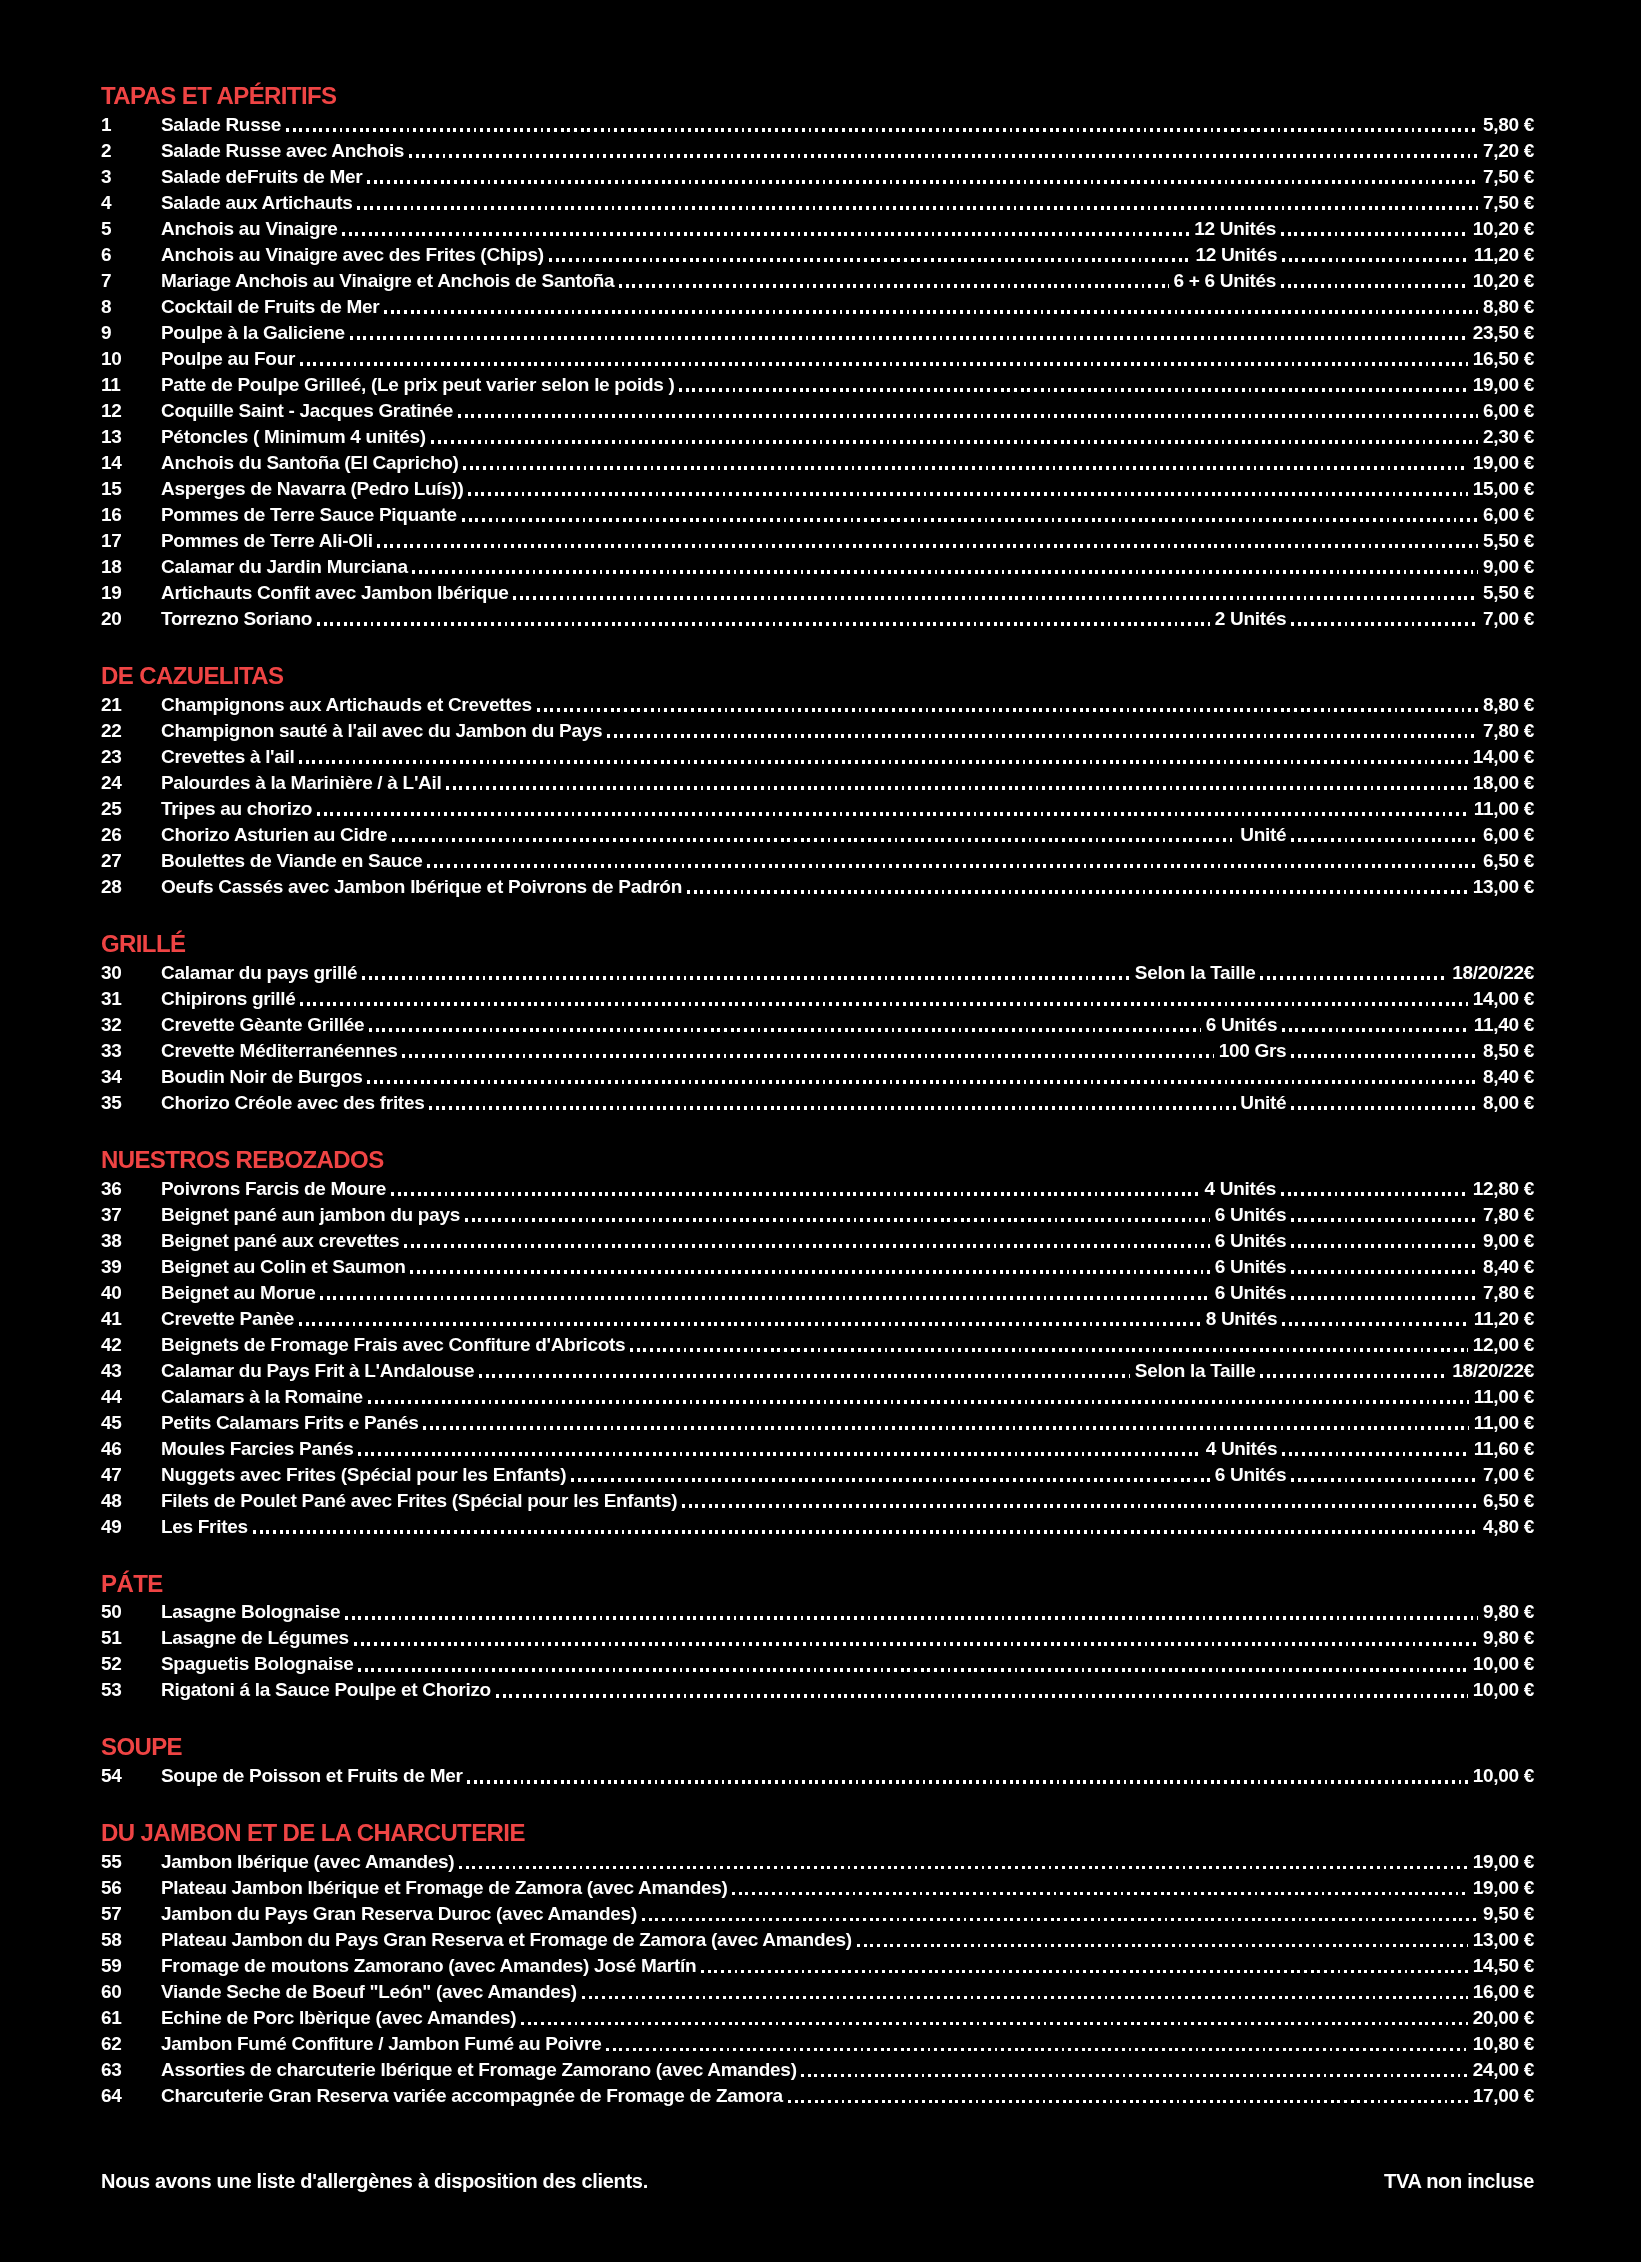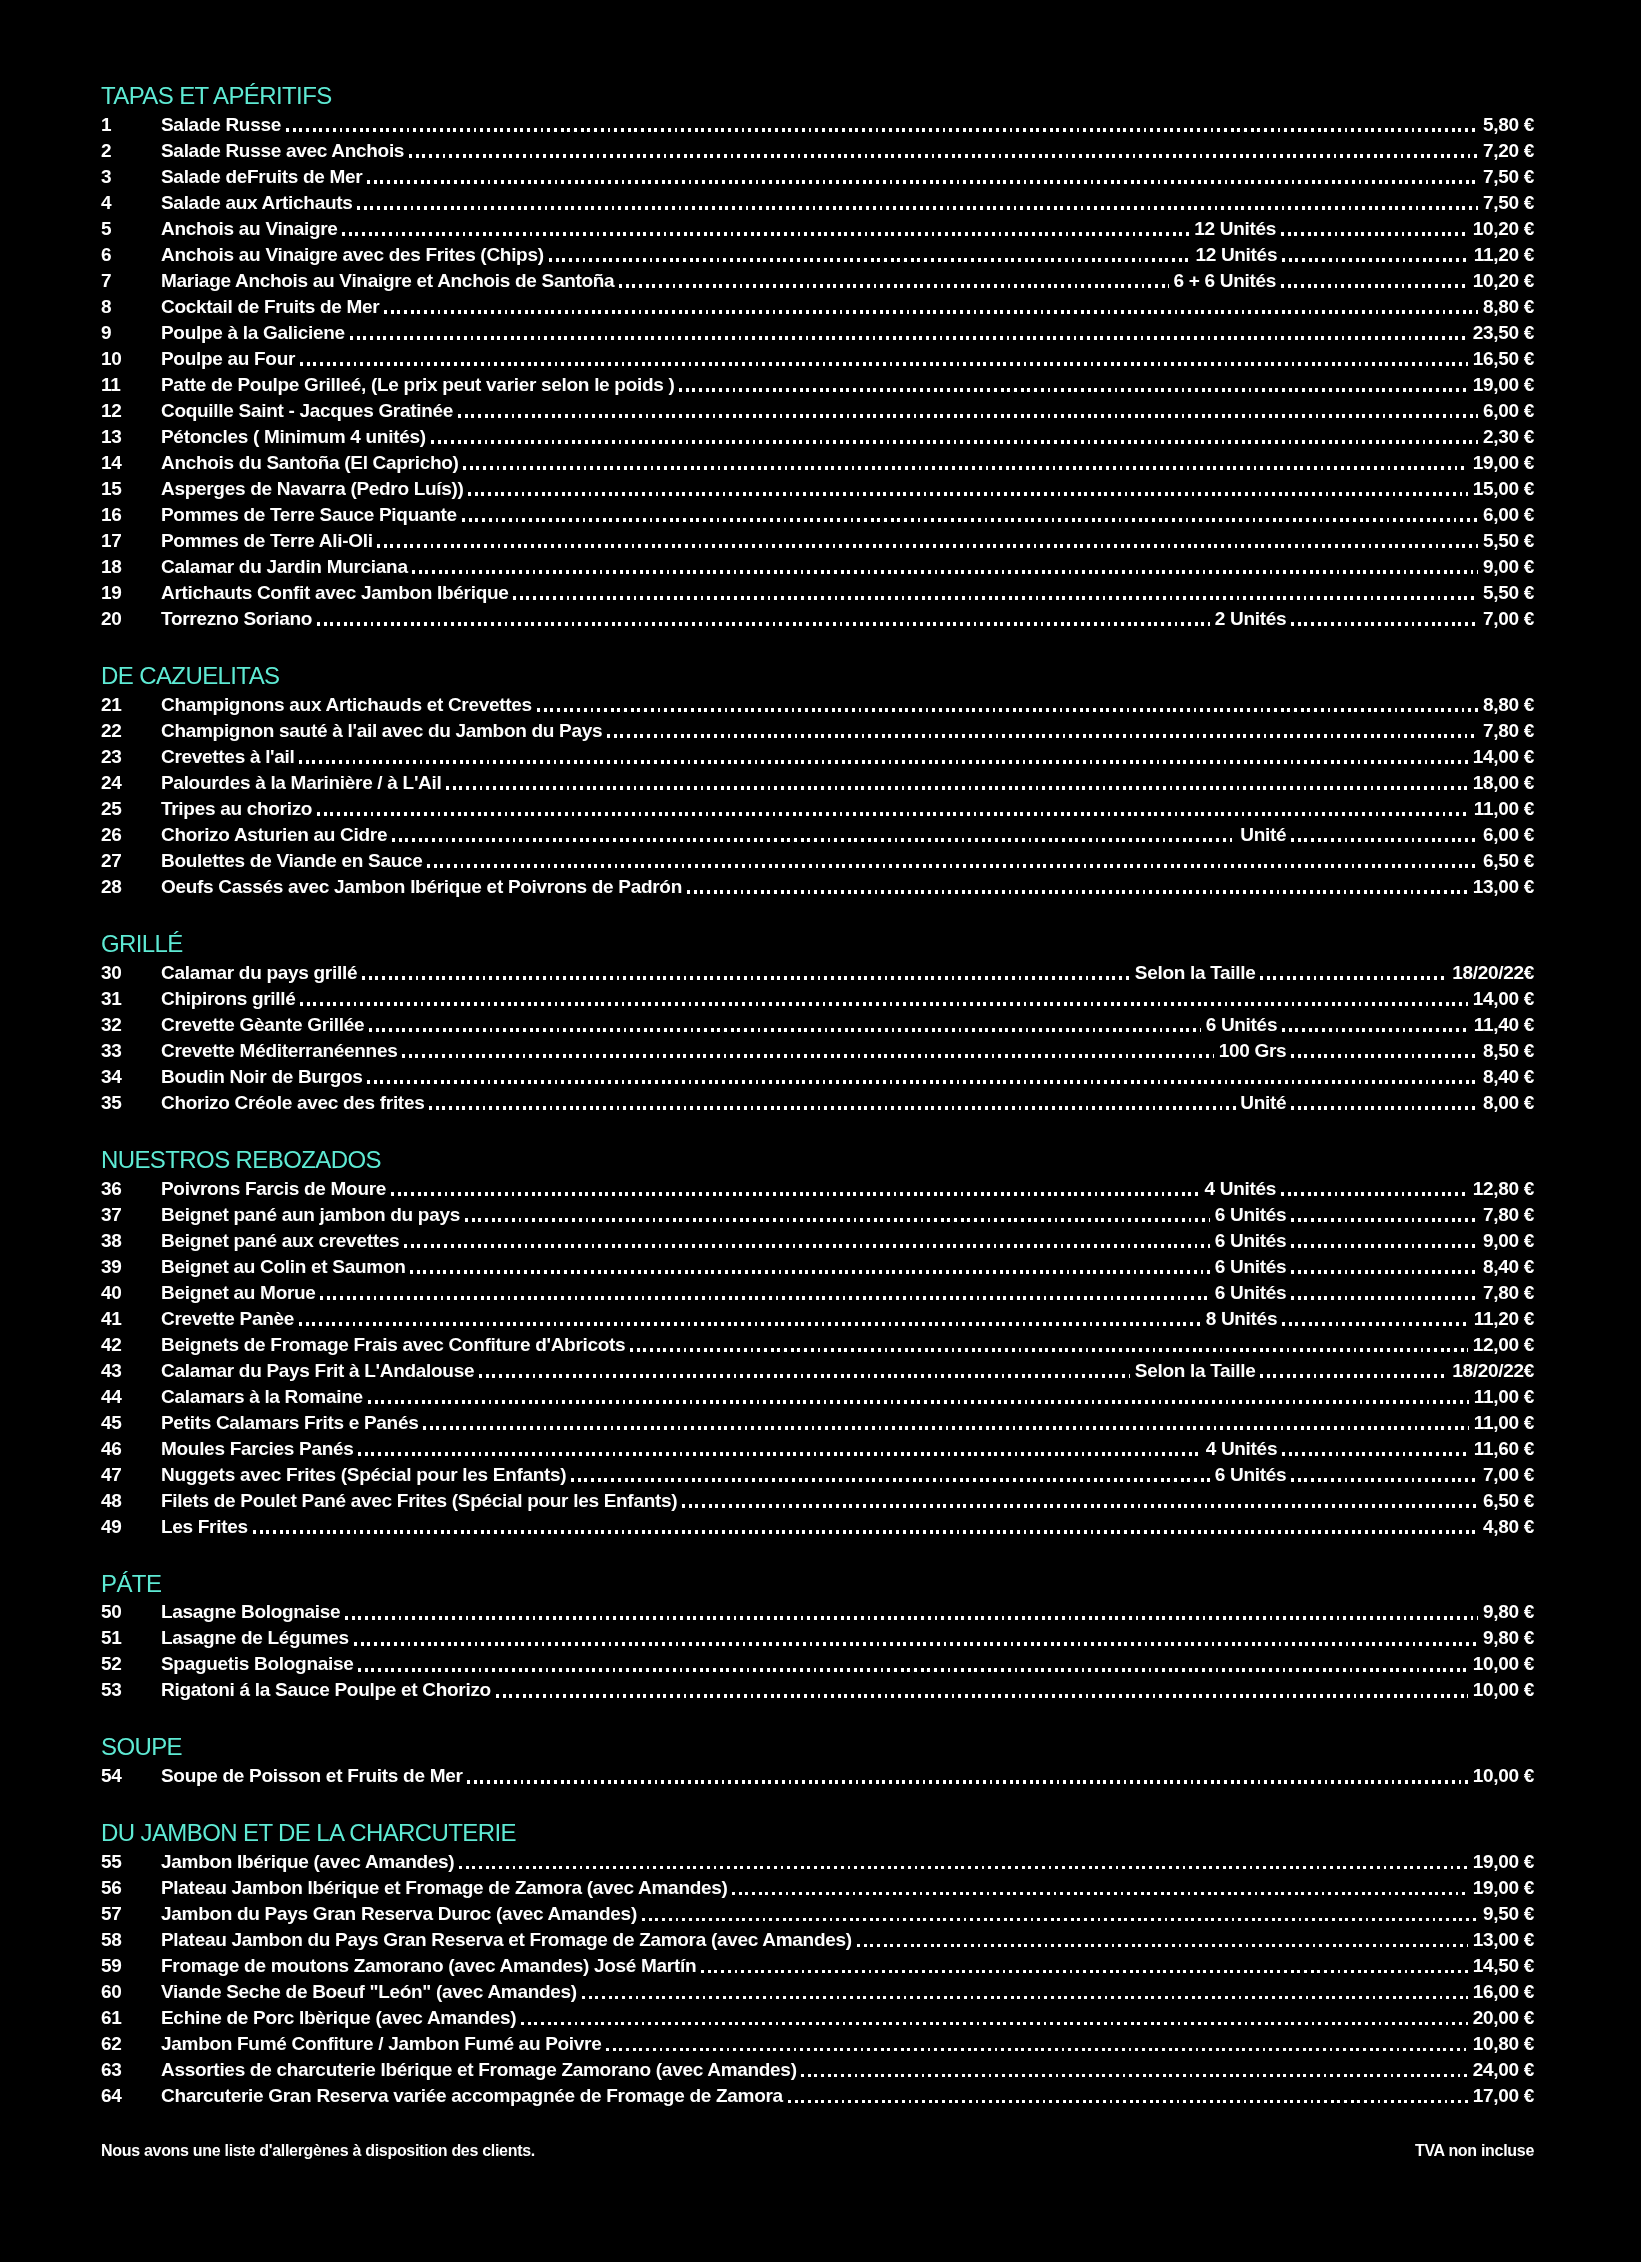--- a/index.html
+++ b/index.html
@@ -17,23 +17,23 @@
   .menu-wrap {
     position: absolute;
     left: 101px;
     right: 108px;
     top: 83px;
   }
   .menu-section + .menu-section {
     margin-top: 31px;
   }
   .section-title {
-    color: #5eead4;
+    color: #ef4444;
     font-size: 24px;
-    font-weight: 400;
+    font-weight: 700;
     letter-spacing: -0.6px;
     line-height: 26px;
     margin: 0 0 2.9px 0;
     text-transform: uppercase;
   }
   .menu-row {
     display: flex;
     align-items: baseline;
     color: #ffffff;
     font-weight: 700;
@@ -59,23 +59,23 @@
   }
   .leader2 {
     flex: 0 0 187px;
   }
   .menu-footer {
     display: flex;
     justify-content: space-between;
     align-items: flex-end;
     color: #ffffff;
     font-weight: 700;
-    font-size: 16px;
+    font-size: 20px;
     letter-spacing: -0.3px;
-    margin-top: 33px;
+    margin-top: 61px;
   }
 </style>
 </head>
 <body>
 
 <div class="menu-wrap">
   <div id="menu-root">
       <section class="menu-section">
         <h2 class="section-title">TAPAS ET APÉRITIFS</h2>
         <div class="menu-row">

